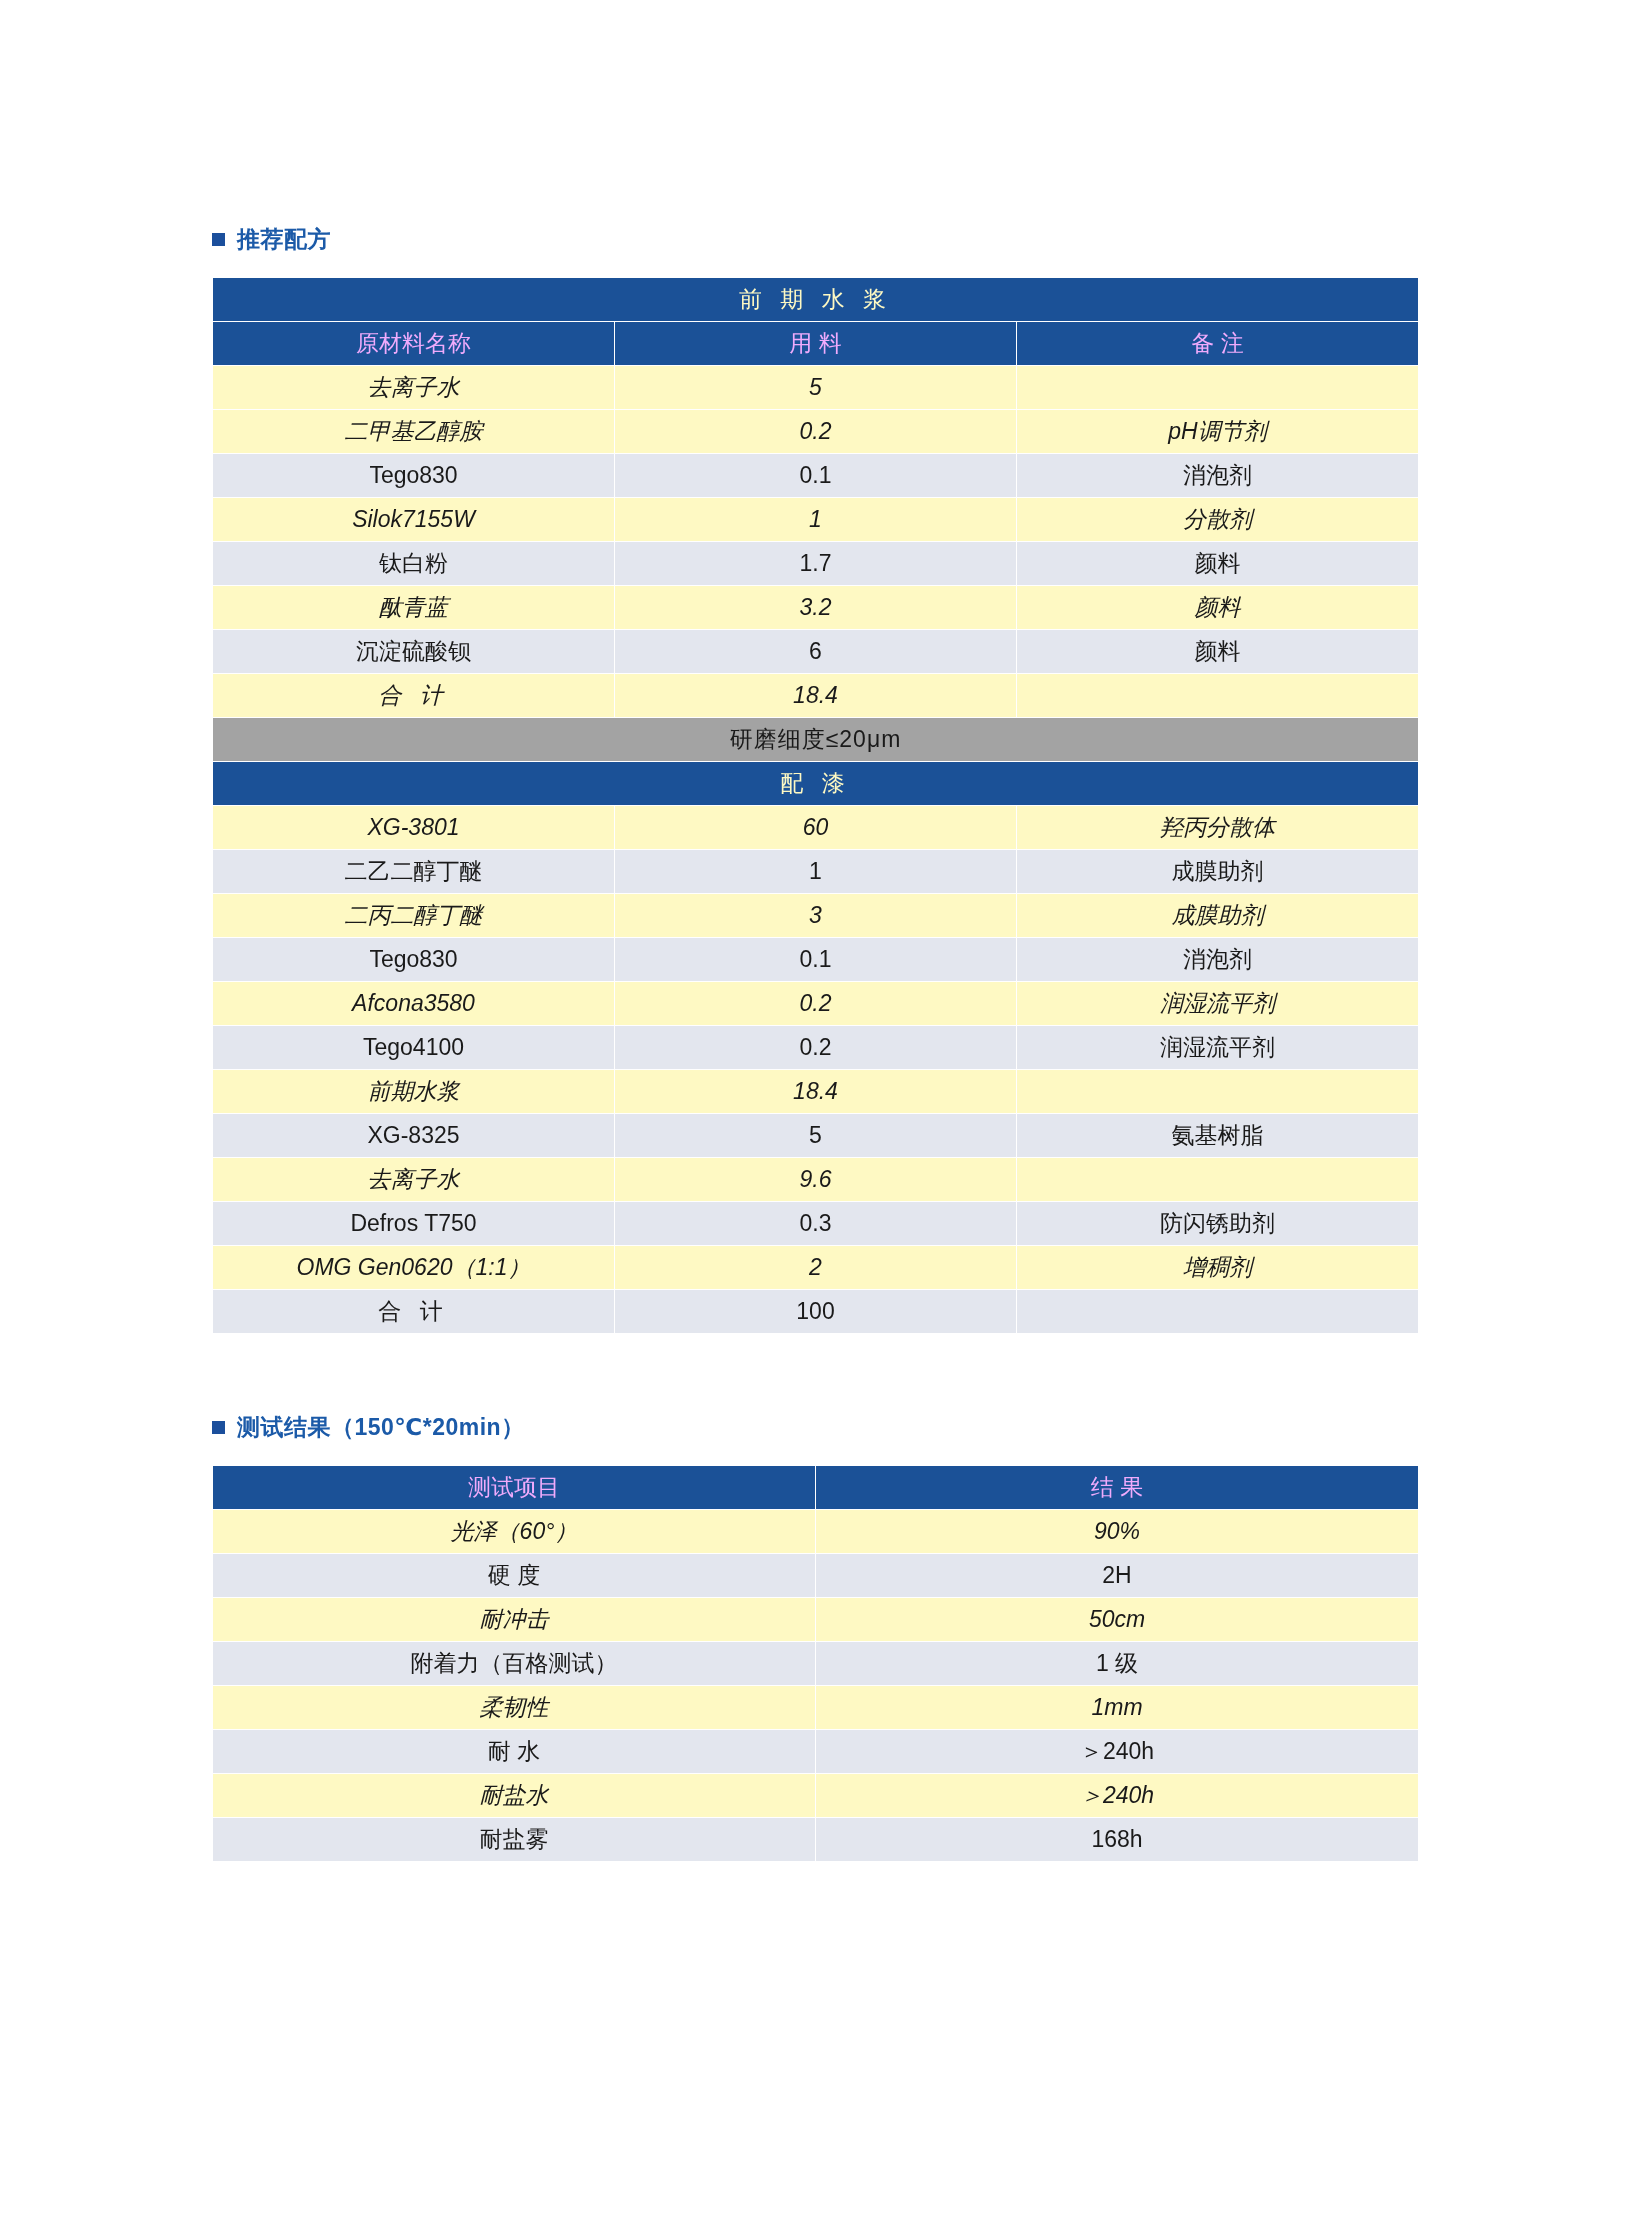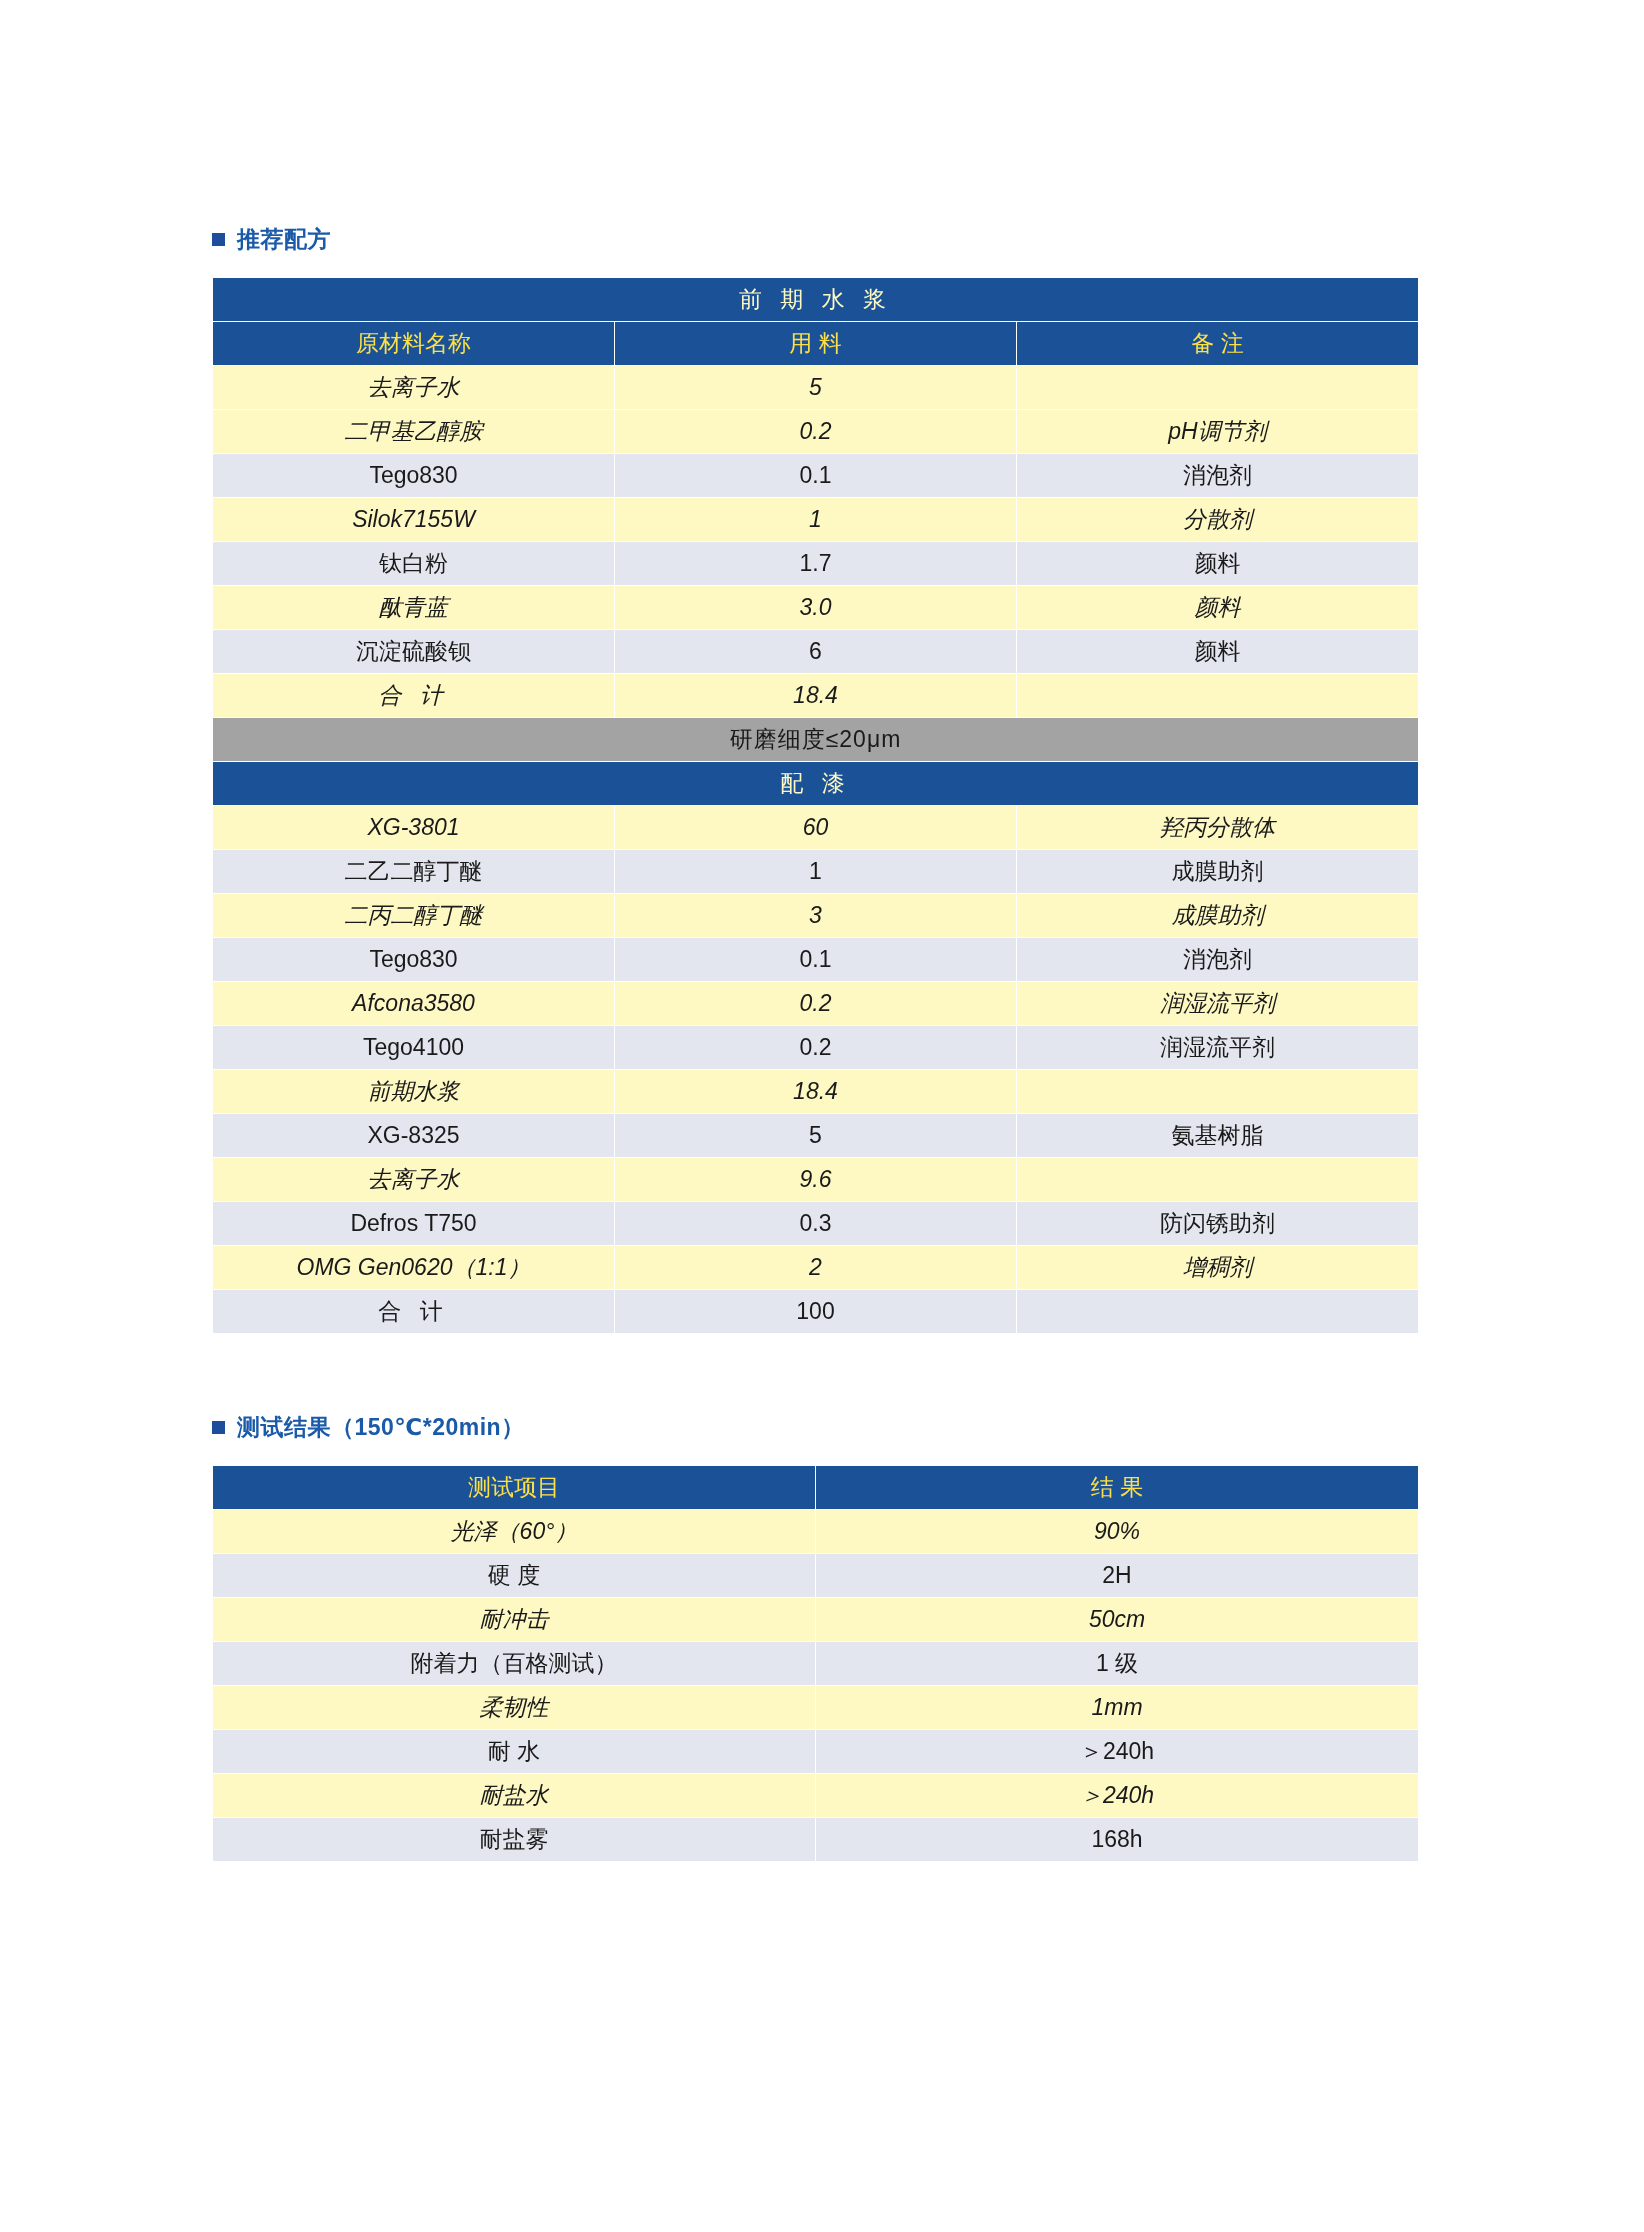--- a/index.html
+++ b/index.html
@@ -68,21 +68,21 @@
   .band-header {
     background: #1b5197;
     color: #fef9c3;
     font-size: 23px;
     letter-spacing: 6px;
     font-weight: normal;
     height: 41px;
   }
   .col-header {
     background: #1b5197;
-    color: #fde047;
+    color: #f0abfc;
     font-size: 22px;
     height: 41px;
   }
   .row-even td {
     background: #fef9c3;
     font-style: italic;
   }
   .row-odd td {
     background: #e3e6ee;
   }
@@ -156,21 +156,21 @@
           <td>1</td>
           <td>分散剂</td>
         </tr>
         <tr class="row-odd">
           <td>钛白粉</td>
           <td>1.7</td>
           <td>颜料</td>
         </tr>
         <tr class="row-even">
           <td>酞青蓝</td>
-          <td>3.0</td>
+          <td>3.2</td>
           <td>颜料</td>
         </tr>
         <tr class="row-odd">
           <td>沉淀硫酸钡</td>
           <td>6</td>
           <td>颜料</td>
         </tr>
         <tr class="row-even">
           <td class="letter-sp-2">合  计</td>
           <td>18.4</td>

